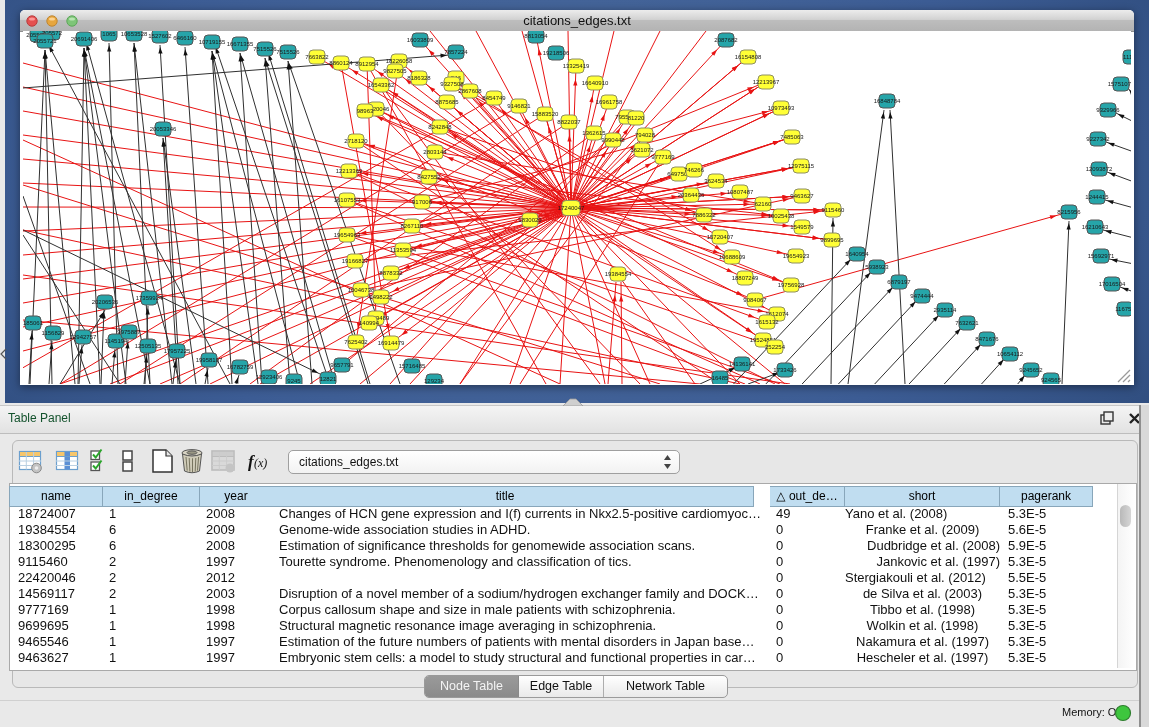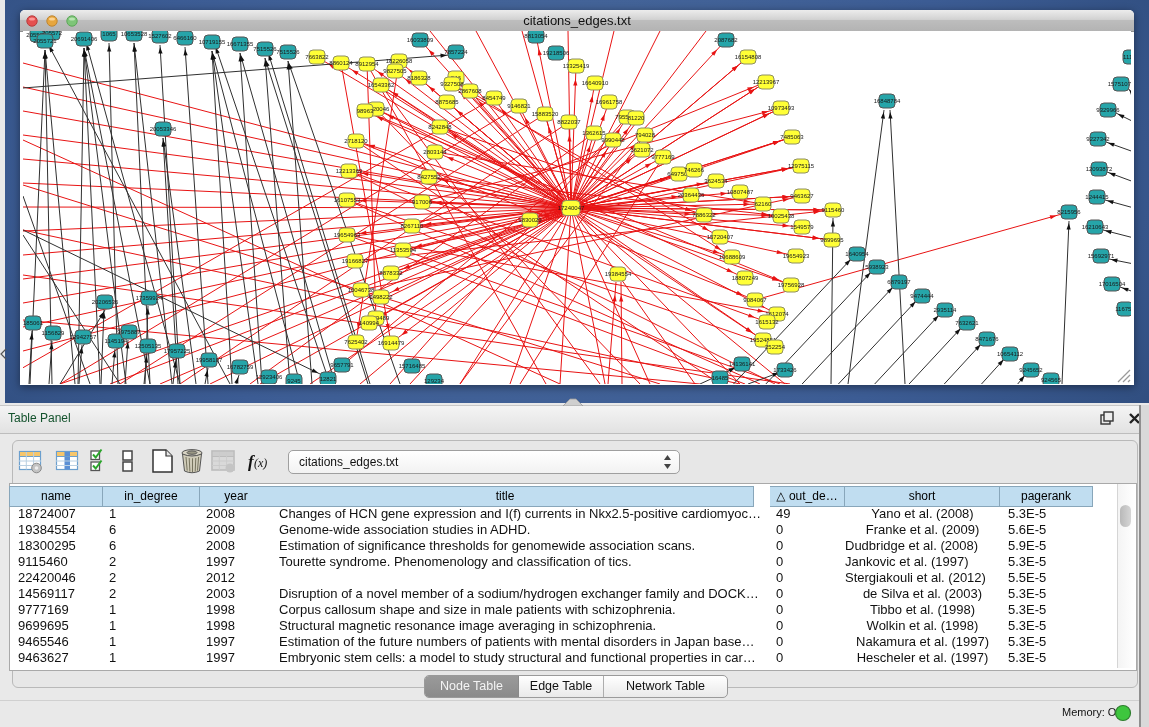--- a/index.html
+++ b/index.html
@@ -797,48 +797,48 @@
 <div style="position:absolute;left:770px;top:486px;width:74px;height:19px;background:#c0ddf0;border-right:1px solid #88a6ba;border-top:1px solid #88a6ba;border-bottom:1px solid #88a6ba;font-size:12px;text-align:center;line-height:19px">△ out_de…</div>
 <div style="position:absolute;left:845px;top:486px;width:154px;height:19px;background:#c0ddf0;border-right:1px solid #88a6ba;border-top:1px solid #88a6ba;border-bottom:1px solid #88a6ba;font-size:12px;text-align:center;line-height:19px">short</div>
 <div style="position:absolute;left:1000px;top:486px;width:92px;height:19px;background:#c0ddf0;border-right:1px solid #88a6ba;border-top:1px solid #88a6ba;border-bottom:1px solid #88a6ba;font-size:12px;text-align:center;line-height:19px">pagerank</div>
 <div class="abs" style="left:0px;top:506px;width:1110px;height:162px;overflow:hidden;color:#111">
 <div style="position:absolute;left:0;top:0px;width:1093px;height:16px;font-size:13px">
       <div style="position:absolute;left:18px;top:0;width:85px;white-space:nowrap;overflow:hidden">18724007</div>
       <div style="position:absolute;left:109px;top:0;width:91px;white-space:nowrap;overflow:hidden">1</div>
       <div style="position:absolute;left:206px;top:0;width:67px;white-space:nowrap;overflow:hidden">2008</div>
       <div style="position:absolute;left:279px;top:0;width:491px;white-space:nowrap;overflow:hidden">Changes of HCN gene expression and I(f) currents in Nkx2.5-positive cardiomyoc…</div>
       <div style="position:absolute;left:776px;top:0;width:69px;white-space:nowrap;overflow:hidden">49</div>
-      <div style="position:absolute;left:845px;top:0;width:155px;text-align:center;white-space:nowrap;overflow:hidden">Yano et al. (2008)</div>
+      <div style="position:absolute;left:845px;top:0;width:155px;white-space:nowrap;overflow:hidden">Yano et al. (2008)</div>
       <div style="position:absolute;left:1008px;top:0;width:85px;white-space:nowrap;overflow:hidden">5.3E-5</div>
     </div>
 <div style="position:absolute;left:0;top:16px;width:1093px;height:16px;font-size:13px">
       <div style="position:absolute;left:18px;top:0;width:85px;white-space:nowrap;overflow:hidden">19384554</div>
       <div style="position:absolute;left:109px;top:0;width:91px;white-space:nowrap;overflow:hidden">6</div>
       <div style="position:absolute;left:206px;top:0;width:67px;white-space:nowrap;overflow:hidden">2009</div>
       <div style="position:absolute;left:279px;top:0;width:491px;white-space:nowrap;overflow:hidden">Genome-wide association studies in ADHD.</div>
       <div style="position:absolute;left:776px;top:0;width:69px;white-space:nowrap;overflow:hidden">0</div>
       <div style="position:absolute;left:845px;top:0;width:155px;text-align:center;white-space:nowrap;overflow:hidden">Franke et al. (2009)</div>
       <div style="position:absolute;left:1008px;top:0;width:85px;white-space:nowrap;overflow:hidden">5.6E-5</div>
     </div>
 <div style="position:absolute;left:0;top:32px;width:1093px;height:16px;font-size:13px">
       <div style="position:absolute;left:18px;top:0;width:85px;white-space:nowrap;overflow:hidden">18300295</div>
       <div style="position:absolute;left:109px;top:0;width:91px;white-space:nowrap;overflow:hidden">6</div>
       <div style="position:absolute;left:206px;top:0;width:67px;white-space:nowrap;overflow:hidden">2008</div>
       <div style="position:absolute;left:279px;top:0;width:491px;white-space:nowrap;overflow:hidden">Estimation of significance thresholds for genomewide association scans.</div>
       <div style="position:absolute;left:776px;top:0;width:69px;white-space:nowrap;overflow:hidden">0</div>
-      <div style="position:absolute;left:845px;top:0;width:155px;text-align:left;white-space:nowrap;overflow:hidden">Dudbridge et al. (2008)</div>
+      <div style="position:absolute;left:845px;top:0;width:155px;text-align:right;white-space:nowrap;overflow:hidden">Dudbridge et al. (2008)</div>
       <div style="position:absolute;left:1008px;top:0;width:85px;white-space:nowrap;overflow:hidden">5.9E-5</div>
     </div>
 <div style="position:absolute;left:0;top:48px;width:1093px;height:16px;font-size:13px">
       <div style="position:absolute;left:18px;top:0;width:85px;white-space:nowrap;overflow:hidden">9115460</div>
       <div style="position:absolute;left:109px;top:0;width:91px;white-space:nowrap;overflow:hidden">2</div>
       <div style="position:absolute;left:206px;top:0;width:67px;white-space:nowrap;overflow:hidden">1997</div>
       <div style="position:absolute;left:279px;top:0;width:491px;white-space:nowrap;overflow:hidden">Tourette syndrome. Phenomenology and classification of tics.</div>
       <div style="position:absolute;left:776px;top:0;width:69px;white-space:nowrap;overflow:hidden">0</div>
-      <div style="position:absolute;left:845px;top:0;width:155px;text-align:left;white-space:nowrap;overflow:hidden">Jankovic et al. (1997)</div>
+      <div style="position:absolute;left:845px;top:0;width:155px;text-align:right;white-space:nowrap;overflow:hidden">Jankovic et al. (1997)</div>
       <div style="position:absolute;left:1008px;top:0;width:85px;white-space:nowrap;overflow:hidden">5.3E-5</div>
     </div>
 <div style="position:absolute;left:0;top:64px;width:1093px;height:16px;font-size:13px">
       <div style="position:absolute;left:18px;top:0;width:85px;white-space:nowrap;overflow:hidden">22420046</div>
       <div style="position:absolute;left:109px;top:0;width:91px;white-space:nowrap;overflow:hidden">2</div>
       <div style="position:absolute;left:206px;top:0;width:67px;white-space:nowrap;overflow:hidden">2012</div>
       <div style="position:absolute;left:776px;top:0;width:69px;white-space:nowrap;overflow:hidden">0</div>
       <div style="position:absolute;left:845px;top:0;width:155px;white-space:nowrap;overflow:hidden">Stergiakouli et al. (2012)</div>
       <div style="position:absolute;left:1008px;top:0;width:85px;white-space:nowrap;overflow:hidden">5.5E-5</div>
     </div>

